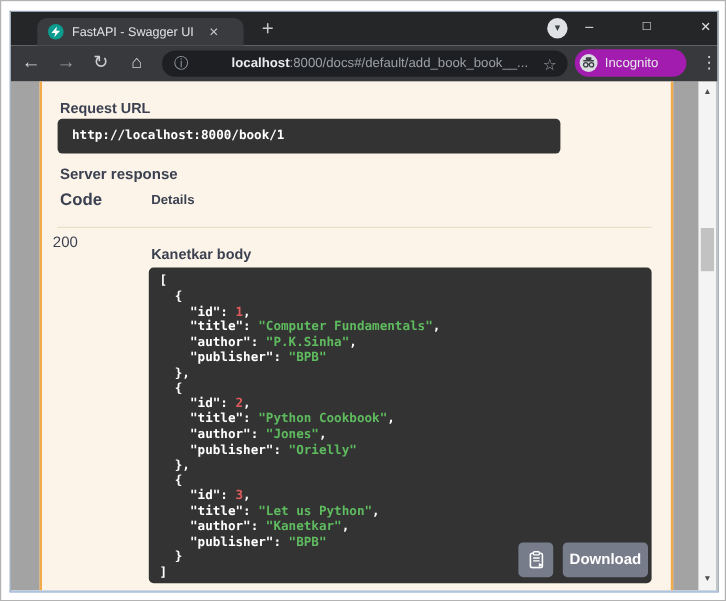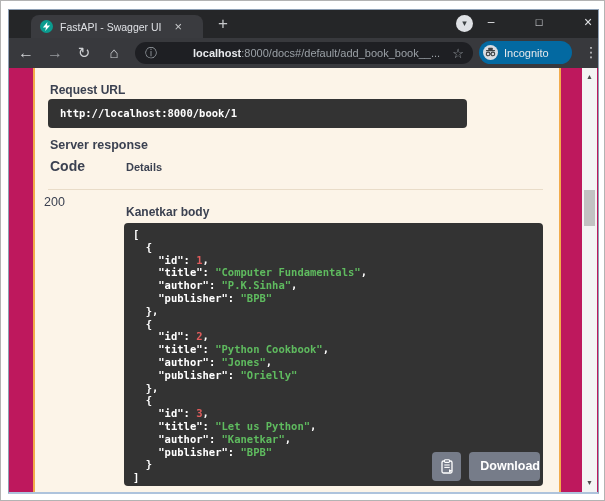--- a/index.html
+++ b/index.html
@@ -42,28 +42,28 @@
   .navbtn.back{ left:4px; } .navbtn.fwd{ left:33px; color:#989a9e; }
   .navbtn.reload{ left:62px; font-size:15px; } .navbtn.home{ left:92px; font-size:15px; }
   .omnibox{ position:absolute; left:126px; top:4px; width:338px; height:22px;
     background:#1e1f23; border-radius:11px; display:flex; align-items:center; }
   .omni-info{ color:#9aa0a6; font-size:12px; margin:0 7px 0 10px; }
   .omni-url{ font-size:11px; white-space:nowrap; overflow:hidden; flex:1;padding-left:29px; }
   .omni-url .domain{ color:#e8eaed; font-weight:bold; }
   .omni-url .path{ color:#9aa0a6; }
   .omni-star{ color:#9aa0a6; font-size:13px; margin:0 9px 0 6px; }
   .incog-chip{ position:absolute; left:470px; top:3px; width:93px; height:23px;
-    background:#0369a1; border-radius:12px; display:flex; align-items:center; }
+    background:#a21caf; border-radius:12px; display:flex; align-items:center; }
   .incog-icon{ width:15px; height:15px; border-radius:50%; background:#d9dce1;
     margin-left:4px; display:flex; align-items:center; justify-content:center; flex:none; }
   .incog-label{ color:#e6e8eb; font-size:11px; margin-left:6px; }
   .menu-dots{ position:absolute; left:574px; top:3px; width:16px; height:24px;
     color:#cfd1d4; font-size:14px; text-align:center; line-height:23px; }
   
-  .page{ position:absolute; left:0; top:58px; right:0; bottom:0; background:#be185d; }
+  .page{ position:absolute; left:0; top:58px; right:0; bottom:0; background:#a3a3a3; }
   .opblock{
     position:absolute; left:24px; top:0; width:528px; bottom:0;
     background:#fcf4e8; border-left:2px solid #f2ab4a; border-right:2px solid #f2ab4a;
   }
   .h-label{ position:absolute; color:#3b4151; font-weight:700; font-size:12px; }
   .lbl-requrl{ left:15px; top:15px; }
   .requrl-bar{ position:absolute; left:13px; top:31px; width:419px; height:29px;
     background:#333333; border-radius:4px; color:#ffffff;
     font-family:"DejaVu Sans Mono", monospace; font-size:10.5px; font-weight:bold;
     line-height:29px; padding-left:12px; white-space:nowrap; overflow:hidden; }
@@ -79,21 +79,21 @@
     font-family:"DejaVu Sans Mono", monospace; font-size:10.5px; font-weight:bold;
     line-height:12.8px; color:#ffffff; padding:5px 0 0 9px; white-space:pre;
   }
   .respblock .key{ color:#ffffff; }
   .respblock .num{ color:#e05c5c; }
   .respblock .str{ color:#5fbb5f; }
   .copy-btn{ position:absolute; left:308px; top:229px; width:29px; height:29px;
     background:#767c89; border-radius:4px; display:flex; align-items:center; justify-content:center; }
   .dl-btn{ position:absolute; left:345px; top:229px; width:71px; height:29px;
     background:#767c89; border-radius:4px; color:#ffffff; font-weight:700; font-size:12.5px;
-    text-align:right; line-height:29px; font-family:"Liberation Sans", sans-serif; }
+    text-align:center; line-height:29px; font-family:"Liberation Sans", sans-serif; }
   
   .scrollbar{ position:absolute; right:1px; top:0; width:15px; bottom:0; background:#f4f4f4; }
   .sb-arrow{ position:absolute; left:0; width:15px; height:14px; color:#4d4d4d;
     font-size:7px; text-align:center; line-height:14px; }
   .sb-arrow.up{ top:2px; } .sb-arrow.down{ bottom:2px; }
   .sb-thumb{ position:absolute; left:2px; top:122px; width:11px; height:36px; background:#c2c2c2; }
 </style>
 </head>
 <body>
 

